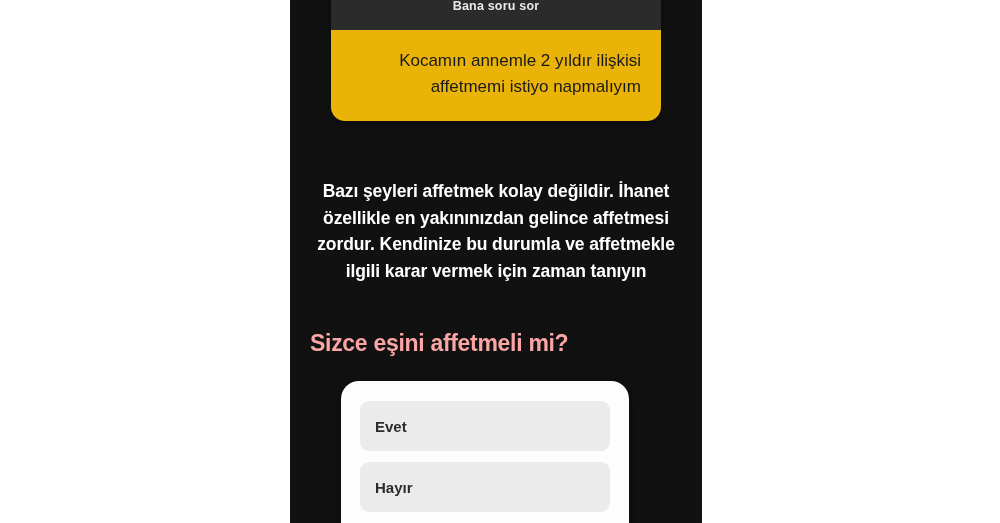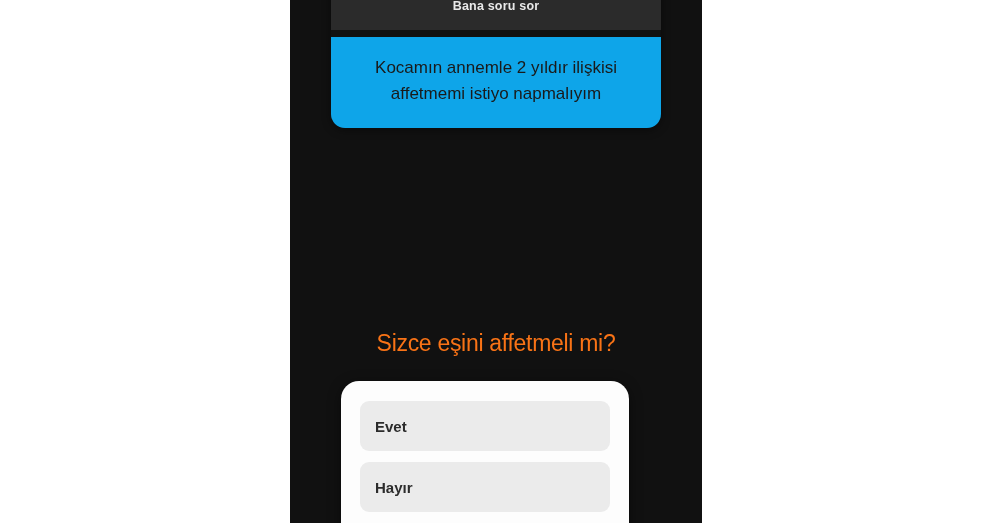--- a/index.html
+++ b/index.html
@@ -44,28 +44,27 @@
     color: #e9e9e9;
     font-size: 12.5px;
     font-weight: 600;
     text-align: center;
     letter-spacing: .2px;
     padding: 0 0 12px 0;
     height: 40px;
     line-height: 56px;
   }
   #ask-body {
-    background: #0ea5e9;
+    background: #eab308;
     color: #1a1a1a;
     font-size: 17px;
     line-height: 1.55;
-    text-align: center;
+    text-align: right;
     padding: 18px 20px 20px 20px;
     font-weight: 400;
-    margin-top: 7px;
   }
   #ask-body div {
     white-space: nowrap;
   }
   
   #answer {
     position: absolute;
     left: 20px;
     top: 178px;
     width: 372px;
@@ -75,24 +74,24 @@
     line-height: 1.52;
     text-align: center;
     letter-spacing: -0.1px;
   }
   
   #poll-question {
     position: absolute;
     left: 20px;
     top: 330px;
     width: 372px;
-    color: #f97316;
+    color: #fca5a5;
     font-size: 23px;
-    font-weight: 400;
-    text-align: center;
+    font-weight: 700;
+    text-align: left;
     letter-spacing: -0.3px;
   }
   
   #poll-card {
     position: absolute;
     left: 51px;
     top: 381px;
     width: 288px;
     background: #fdfdfd;
     border-radius: 18px;
@@ -122,20 +121,21 @@
   <div id="story">
 
     <div id="ask-sticker">
       <div id="ask-header">Bana soru sor</div>
       <div id="ask-body">
         <div>Kocamın annemle 2 yıldır ilişkisi</div>
         <div>affetmemi istiyo napmalıyım</div>
       </div>
     </div>
 
+    <div id="answer">Bazı şeyleri affetmek kolay değildir. İhanet özellikle en yakınınızdan gelince affetmesi zordur. Kendinize bu durumla ve affetmekle ilgili karar vermek için zaman tanıyın</div>
 
     <div id="poll-question">Sizce eşini affetmeli mi?</div>
 
     <div id="poll-card">
       <div class="poll-option">Evet</div>
       <div class="poll-option">Hayır</div>
     </div>
 
   </div>
 

